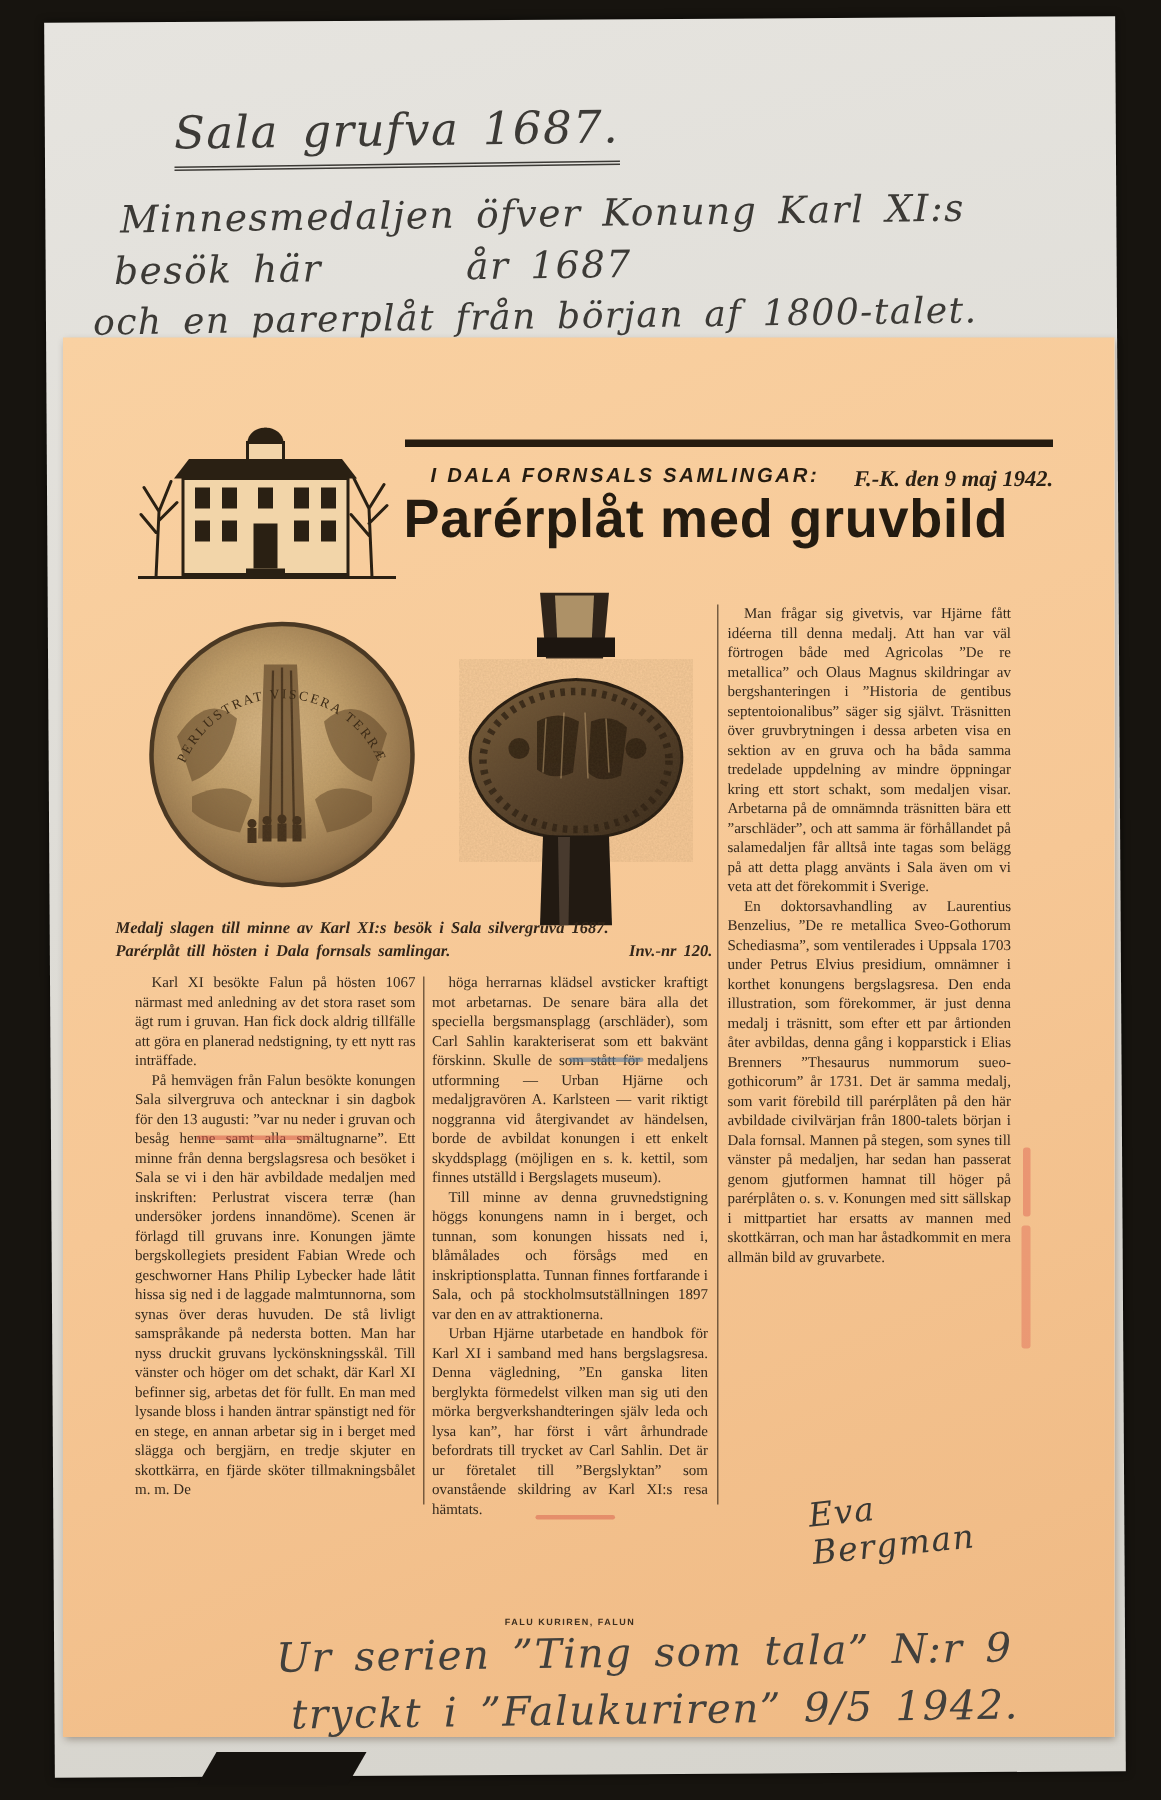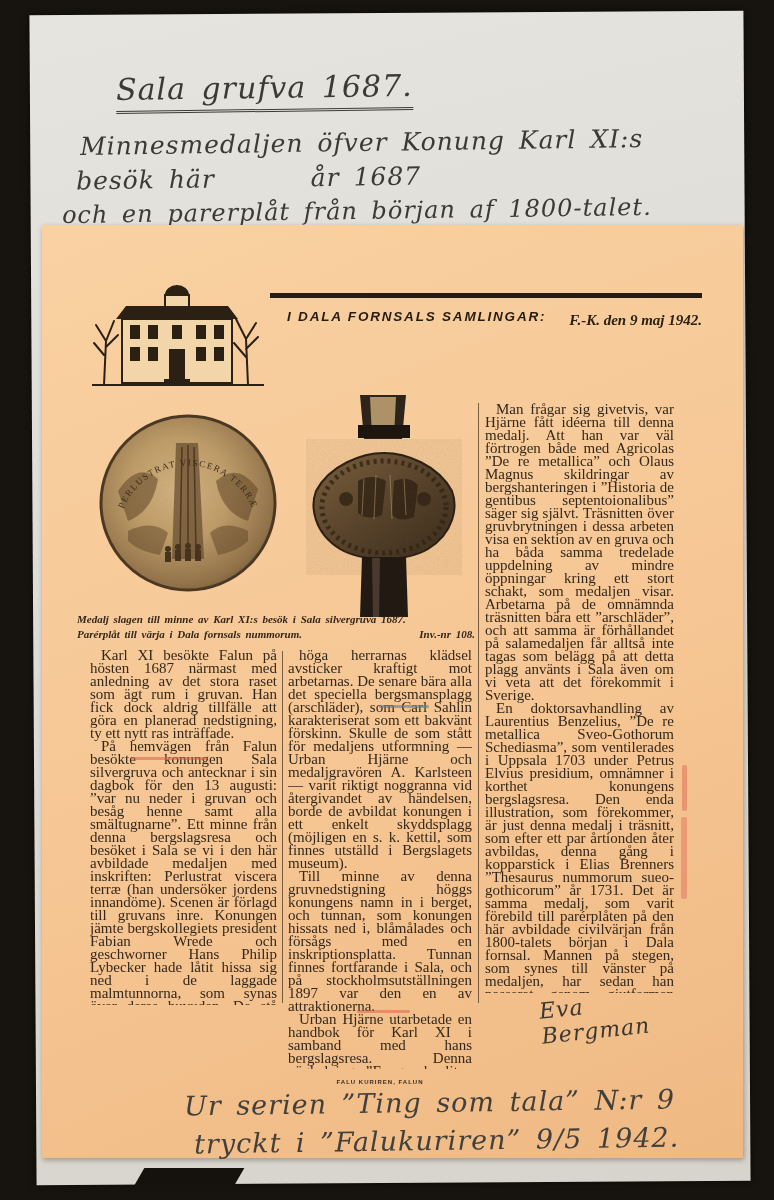--- a/index.html
+++ b/index.html
@@ -34,21 +34,21 @@
          font-style:italic;font-weight:700;font-size:15px;color:#2a2014;}
   .headline{position:absolute;left:227px;top:100px;width:470px;
          font-family:"Liberation Sans",sans-serif;font-weight:700;font-size:36px;
          letter-spacing:0.5px;color:#241b10;}
   
   .photo{position:absolute;}
   .caption{position:absolute;left:35px;top:387px;width:398px;font-style:italic;
          font-weight:700;font-size:11px;line-height:15px;color:#33261a;word-spacing:2px;}
   .caption .cap-row{display:flex;justify-content:space-between;}
   
-  .col{position:absolute;font-size:15px;line-height:13px;color:#33281c;
+  .col{position:absolute;font-size:10px;line-height:13px;color:#33281c;
        text-align:justify;}
   .col p{margin:0;text-indent:11px;}
   .col-1{left:48px;top:424px;width:187px;height:356px;overflow:hidden;}
   .col-2{left:246px;top:424px;width:184px;height:420px;overflow:hidden;}
   .col-3{left:443px;top:178px;width:189px;height:590px;overflow:hidden;}
   .divider{position:absolute;width:1px;background:rgba(50,35,20,0.65);}
   .div-1{left:240px;top:426px;height:352px;}
   .div-2{left:436px;top:178px;height:600px;}
   .signature{position:absolute;left:498px;top:766px;width:150px;
        font-family:"DejaVu Serif",serif;font-style:italic;font-size:22px;color:#3a3833;
@@ -104,20 +104,21 @@
           <rect x="124" y="62" width="10" height="14"></rect>
         <rect x="79" y="64" width="16" height="30"></rect>
         <rect x="74" y="94" width="26" height="4"></rect>
       </g>
       <line x1="2" y1="100" x2="174" y2="100" stroke="#2a2013" stroke-width="2"></line>
     </svg>
 
     <div class="rule"></div>
     <div class="kicker">I DALA FORNSALS SAMLINGAR:</div>
     <div class="dateline">F.-K. den 9 maj 1942.</div>
+    <div class="headline">Parérplåt med gruvbild</div>
 
     <svg class="photo" style="left:56px;top:176px" width="180" height="202" viewBox="0 0 180 202">
       <defs>
         <radialGradient id="medgrad" cx="45%" cy="42%" r="65%">
           <stop offset="0%" stop-color="#d8b786"></stop>
             <stop offset="45%" stop-color="#c2a06c"></stop>
           <stop offset="85%" stop-color="#93734b"></stop>
             <stop offset="100%" stop-color="#6d5436"></stop>
         </radialGradient>
         <filter id="grain">
@@ -185,27 +186,27 @@
           <line x1="98" y1="84" x2="100" y2="120"></line>
       </g>
       <rect x="0" y="56" width="156" height="112" filter="url(#grain)" opacity="0.35"></rect>
       <polygon points="56,162 100,162 102,222 54,222" fill="#221a12"></polygon>
       <polygon points="66,163 74,163 73,222 67,222" fill="#58483a" opacity="0.7"></polygon>
     </svg>
 
     <div class="caption">
       <div>Medalj slagen till minne av Karl XI:s besök i Sala silvergruva 1687.</div>
       <div class="cap-row">
-        <span>Parérplåt till värja i Dala fornsals nummorum.</span>
-        <span>Inv.-nr 108.</span>
+        <span>Parérplåt till hösten i Dala fornsals samlingar.</span>
+        <span>Inv.-nr 120.</span>
       </div>
     </div>
 
     <div class="col col-1">
-        <p>Karl XI besökte Falun på hösten 1687 närmast med anledning av det stora raset som ägt rum i gruvan. Han fick dock aldrig tillfälle att göra en planerad nedstigning, ty ett nytt ras inträffade.</p>
+        <p>Karl XI besökte Falun på hösten 1067 närmast med anledning av det stora raset som ägt rum i gruvan. Han fick dock aldrig tillfälle att göra en planerad nedstigning, ty ett nytt ras inträffade.</p>
         <p>På hemvägen från Falun besökte konungen Sala silvergruva och antecknar i sin dagbok för den 13 augusti: ”var nu neder i gruvan och besåg henne samt alla smältugnarne”. Ett minne från denna bergslagsresa och besöket i Sala se vi i den här avbildade medaljen med inskriften: Perlustrat viscera terræ (han undersöker jordens innandöme). Scenen är förlagd till gruvans inre. Konungen jämte bergskollegiets president Fabian Wrede och geschworner Hans Philip Lybecker hade låtit hissa sig ned i de laggade malmtunnorna, som synas över deras huvuden. De stå livligt samspråkande på nedersta botten. Man har nyss druckit gruvans lyckönskningsskål. Till vänster och höger om det schakt, där Karl XI befinner sig, arbetas det för fullt. En man med lysande bloss i handen äntrar spänstigt ned för en stege, en annan arbetar sig in i berget med slägga och bergjärn, en tredje skjuter en skottkärra, en fjärde sköter tillmakningsbålet m. m. De</p>
       </div>
     <div class="divider div-1"></div>
     <div class="col col-2">
         <p>höga herrarnas klädsel avsticker kraftigt mot arbetarnas. De senare bära alla det speciella bergsmansplagg (arschläder), som Carl Sahlin karakteriserat som ett bakvänt förskinn. Skulle de som stått för medaljens utformning — Urban Hjärne och medaljgravören A. Karlsteen — varit riktigt noggranna vid återgivandet av händelsen, borde de avbildat konungen i ett enkelt skyddsplagg (möjligen en s. k. kettil, som finnes utställd i Bergslagets museum).</p>
         <p>Till minne av denna gruvnedstigning höggs konungens namn in i berget, och tunnan, som konungen hissats ned i, blåmålades och försågs med en inskriptionsplatta. Tunnan finnes fortfarande i Sala, och på stockholmsutställningen 1897 var den en av attraktionerna.</p>
         <p>Urban Hjärne utarbetade en handbok för Karl XI i samband med hans bergslagsresa. Denna vägledning, ”En ganska liten berglykta förmedelst vilken man sig uti den mörka bergverkshandteringen själv leda och lysa kan”, har först i vårt århundrade befordrats till trycket av Carl Sahlin. Det är ur företalet till ”Bergslyktan” som ovanstående skildring av Karl XI:s resa hämtats.</p>
       </div>
     <div class="divider div-2"></div>
     <div class="col col-3">

